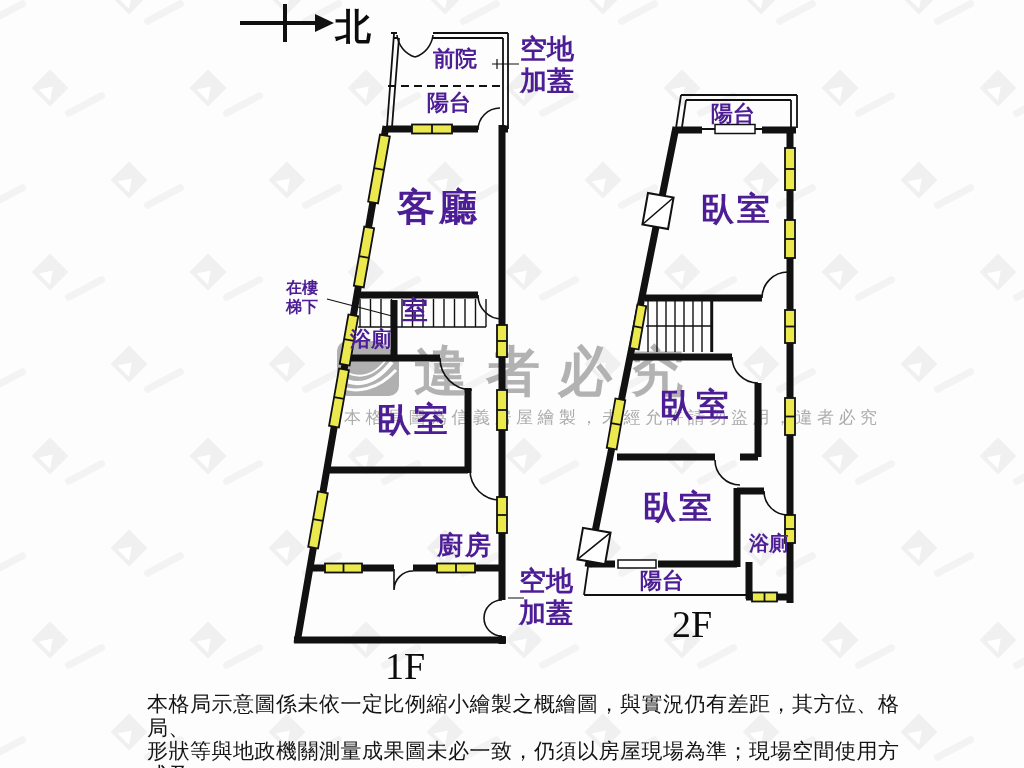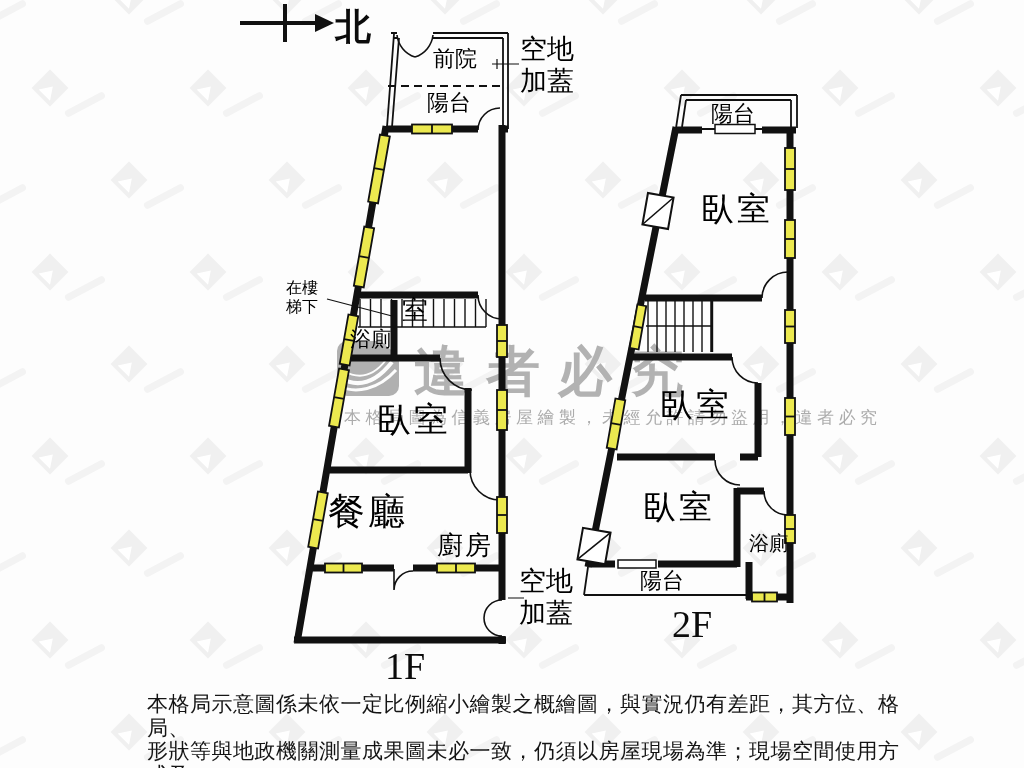--- a/index.html
+++ b/index.html
@@ -12,21 +12,21 @@
       border-left:8px solid transparent;border-right:8px solid transparent;border-bottom:12px solid #ffffff;}
   .wm-tile .bar{position:absolute;left:44px;top:34px;width:44px;height:7px;background:#f3f3f3;border-radius:3px;transform:rotate(-28deg);}
   
   .wm-brand{position:absolute;left:414px;top:336px;font-size:54px;font-weight:bold;
             color:#b2b2b2;letter-spacing:18px;white-space:nowrap;}
   .wm-logo{position:absolute;left:336px;top:340px;}
   .wm-notice{position:absolute;left:344px;top:406px;font-size:17px;color:#acacac;
              letter-spacing:4.5px;white-space:nowrap;}
   svg.plan{position:absolute;left:0;top:0;}
   
-  .lbl{position:absolute;color:#000000;font-weight:normal;white-space:nowrap;line-height:1.18;}
+  .lbl{position:absolute;color:#4c1d95;font-weight:bold;white-space:nowrap;line-height:1.18;}
   .wrap2{white-space:normal;width:58px;}
   .north-label{position:absolute;left:335px;top:3px;font-size:36px;font-weight:bold;color:#0b0b0b;}
   .floor-tag{position:absolute;font-size:38px;font-weight:normal;color:#0b0b0b;}
   .disclaimer{position:absolute;left:147px;top:693px;width:760px;color:#141414;
               font-size:21px;line-height:23.5px;letter-spacing:0.5px;}
 </style>
 </head>
 <body>
 
 <div class="stage">
@@ -440,25 +440,25 @@
           <path d="M-14,16 L14,-16" stroke-width="1.6" fill="none"></path>
         </g>
     </g>
   </svg>
 
   <div class="north-label">北</div>
 
   <div class="lbl" style="left:433px;top:46px;font-size:22px;">前院</div>
   <div class="lbl wrap2" style="left:520px;top:34px;font-size:27px;">空地加蓋</div>
   <div class="lbl" style="left:427px;top:90px;font-size:22px;">陽台</div>
+  <div class="lbl" style="left:397px;top:185px;font-size:38px;letter-spacing:4px;">客廳</div>
   <div class="lbl" style="left:286px;top:279px;font-size:16px;white-space:normal;width:46px;">在樓梯下</div>
   <div class="lbl" style="left:402px;top:296px;font-size:26px;">室</div>
   <div class="lbl" style="left:350px;top:327px;font-size:21px;">浴廁</div>
   <div class="lbl" style="left:377px;top:400px;font-size:34px;letter-spacing:3px;">臥室</div>
-  <div class="lbl" style="left:328px;top:490px;font-size:37px;letter-spacing:3px;">餐廳</div>
   <div class="lbl" style="left:437px;top:531px;font-size:26px;letter-spacing:2px;">廚房</div>
   <div class="lbl wrap2" style="left:519px;top:566px;font-size:27px;">空地加蓋</div>
   <div class="floor-tag" style="left:385px;top:644px;">1F</div>
 
   <div class="lbl" style="left:711px;top:101px;font-size:22px;">陽台</div>
   <div class="lbl" style="left:701px;top:190px;font-size:33px;letter-spacing:3px;">臥室</div>
   <div class="lbl" style="left:660px;top:386px;font-size:33px;letter-spacing:3px;">臥室</div>
   <div class="lbl" style="left:643px;top:488px;font-size:33px;letter-spacing:3px;">臥室</div>
   <div class="lbl" style="left:749px;top:532px;font-size:20px;">浴廁</div>
   <div class="lbl" style="left:640px;top:568px;font-size:22px;">陽台</div>

